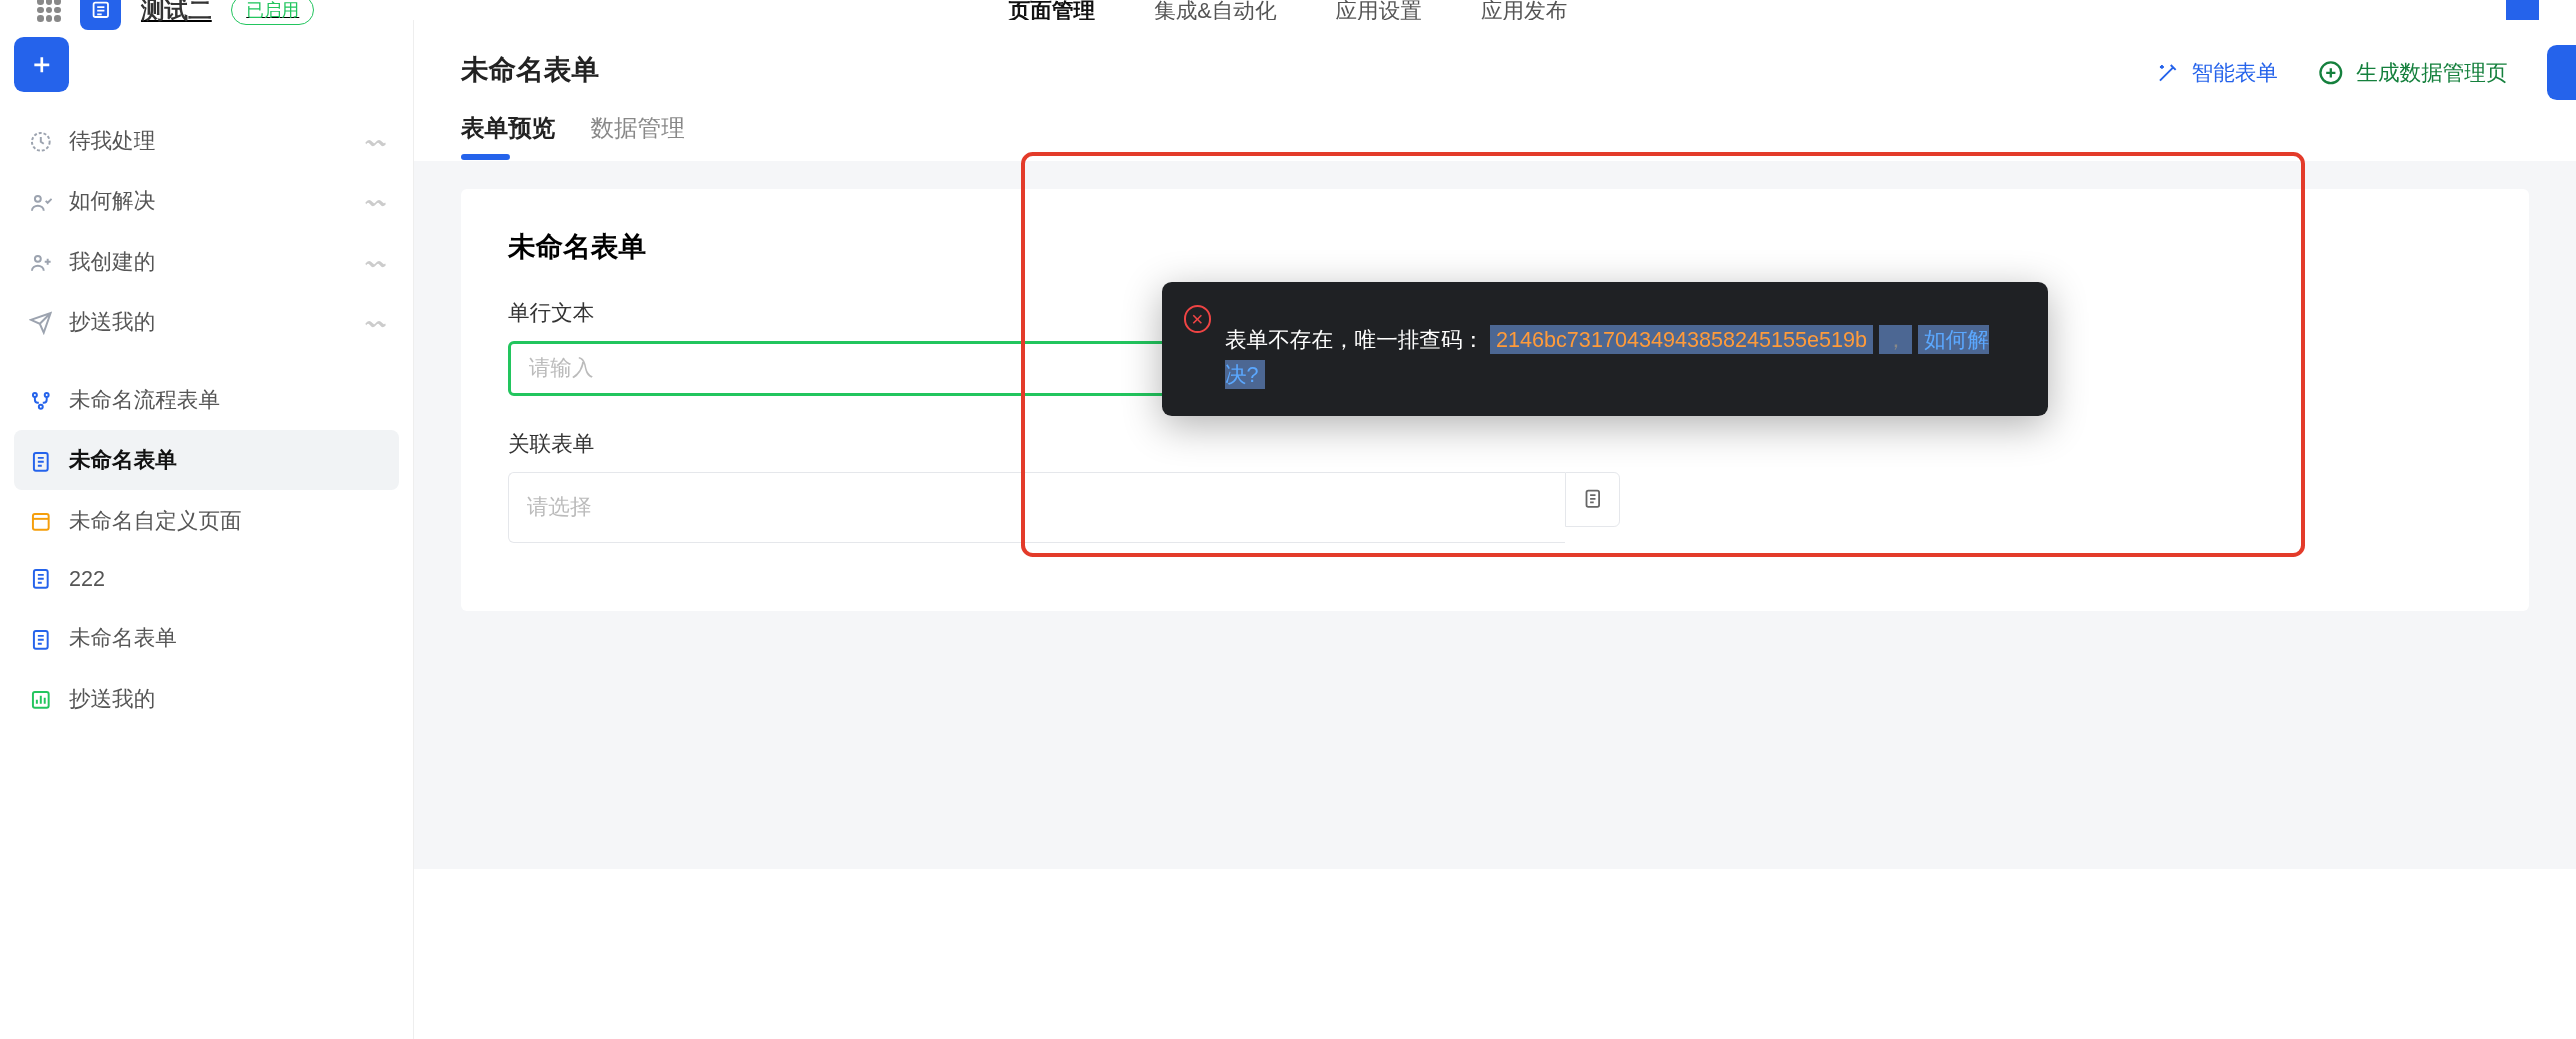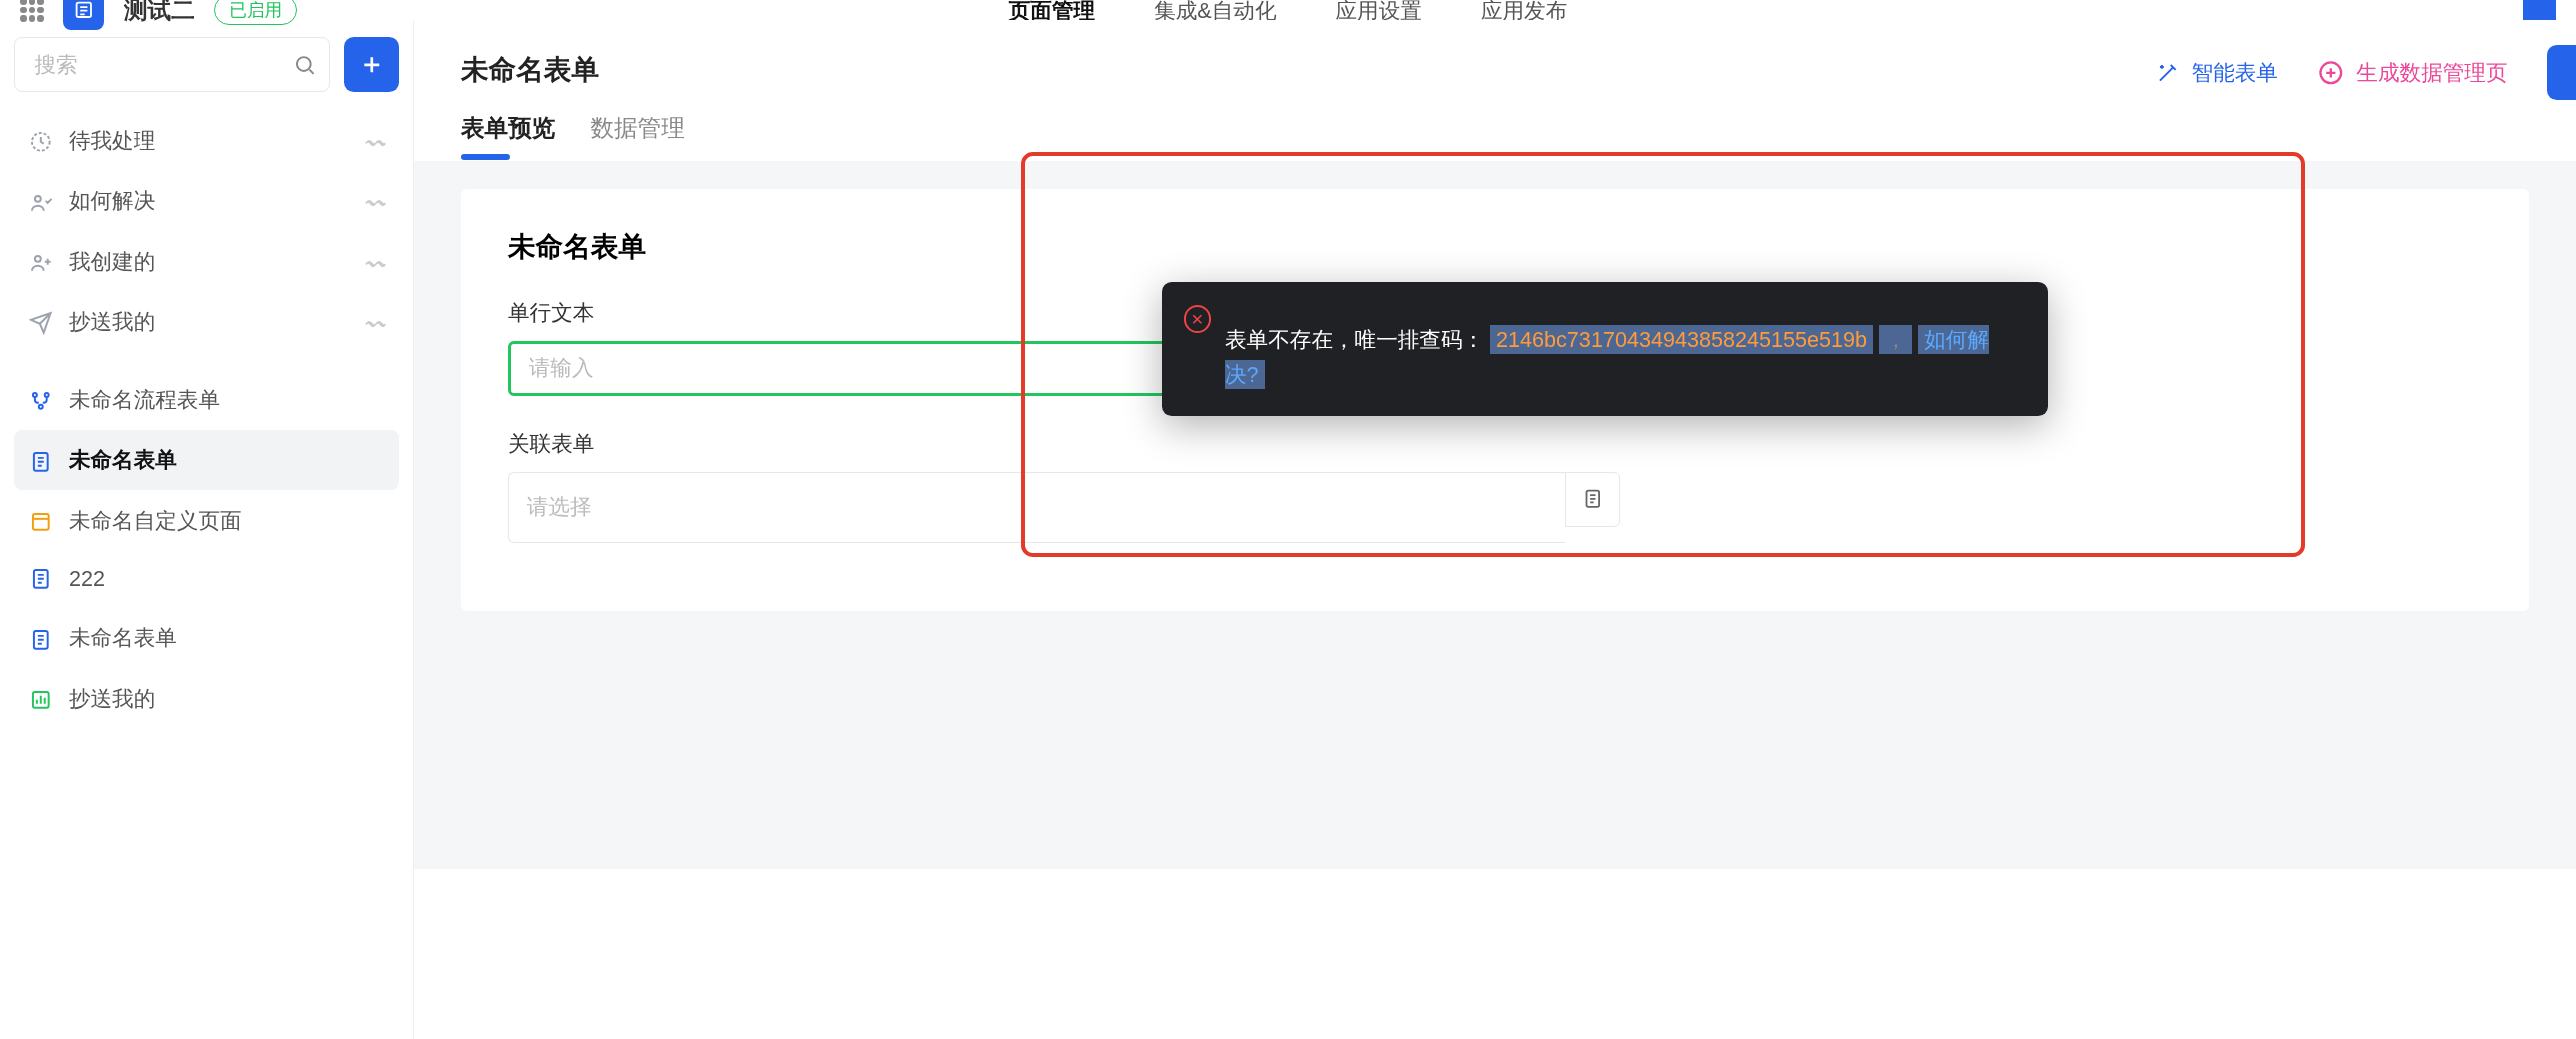--- a/index.html
+++ b/index.html
@@ -1,18 +1,18 @@
 <!DOCTYPE html>
 <html><head>
 <meta charset="utf-8">
 <style>
 * { margin: 0; padding: 0; box-sizing: border-box; font-family: -apple-system, BlinkMacSystemFont, "PingFang SC", "Microsoft YaHei", sans-serif; }
 body { background: #fff; height: 1039px; width: 2576px; overflow: hidden; position: relative; }
 
-.topbar { height: 19.7px; display: flex; align-items: center; padding: 0 20px; position: relative; }
+.topbar { height: 19.7px; display: flex; align-items: center; padding: 0 37px; position: relative; text-decoration: underline; }
 .topbar-left { display: flex; align-items: center; gap: 19.7px; }
 .apps-icon { width: 23.6px; height: 23.6px; display: grid; grid-template-columns: repeat(3, 1fr); grid-template-rows: repeat(3, 1fr); gap: 2px; }
 .apps-icon span { background: #888; border-radius: 50%; }
 .app-badge { width: 41px; height: 41px; background: #2563eb; border-radius: 7.9px; display: flex; align-items: center; justify-content: center; }
 .app-title { font-size: 23.6px; font-weight: 600; color: #333; }
 .status-pill { padding: 2px 13.8px; border-radius: 983px; border: 1px solid #22c55e; color: #22c55e; font-size: 17.7px; }
 .topbar-nav { position: absolute; left: 50%; transform: translateX(-50%); display: flex; gap: 59px; top: -3.9px; }
 .topbar-nav-item { font-size: 21.6px; color: #555; padding-bottom: 5.9px; cursor: pointer; }
 .topbar-nav-item.active { color: #111; font-weight: 600; border-bottom: 3.9px solid #2563eb; }
 .topbar-right { margin-left: auto; display: flex; align-items: center; gap: 15.7px; }
@@ -34,21 +34,21 @@
 .side-item.active .s-icon { color: #2563eb; }
 .side-item .s-label { font-size: 21.6px; color: #555; flex: 1; }
 .side-item.active .s-label { color: #111; font-weight: 600; }
 .side-item .s-glance { color: #ccc; font-size: 19.7px; }
 .side-divider { height: 17.7px; }
 
 .main { flex: 1; background: #fff; border-left: 1px solid #eee; position: relative; padding-top: 17.7px; }
 .main-header { padding: 13.8px 47px 0; }
 .page-title { font-size: 27.6px; font-weight: 700; color: #222; }
 .header-actions { position: absolute; right: 0; top: 25.6px; display: flex; align-items: center; gap: 39px; padding-right: 0; }
-.header-action { display: flex; align-items: center; gap: 11.8px; font-size: 21.6px; cursor: pointer; color: #ec4899; }
+.header-action { display: flex; align-items: center; gap: 11.8px; font-size: 21.6px; cursor: pointer; color: #15803d; }
 .header-action.smart { color: #2563eb; }
 .primary-btn-partial { width: 29.5px; height: 55px; background: #2563eb; border-radius: 9.8px 0 0 9.8px; display: flex; align-items: center; justify-content: flex-start; color: #fff; font-size: 21.6px; padding-left: 17.7px; }
 
 .tabs { display: flex; gap: 35px; padding: 23.6px 47px 0; }
 .tab { font-size: 23.6px; color: #888; padding-bottom: 13.8px; cursor: pointer; position: relative; }
 .tab.active { color: #222; font-weight: 600; }
 .tab.active::after { content: ''; position: absolute; left: 0; bottom: -2px; width: 49px; height: 5.9px; background: #2563eb; border-radius: 3px; }
 
 .content-gray { background: #f5f6f8; padding: 27.6px 47px; margin-top: 3.9px; min-height: 708px; }
 .form-card { background: #fff; border-radius: 5.9px; padding: 39px 47px 47px; }
@@ -107,29 +107,20 @@
   </div>
   <div class="topbar-right">
     <div class="blue-square"></div>
   </div>
 </div>
 
 <div class="layout">
 
   <div class="sidebar">
     <div class="search-row">
-      <div class="search-wrap">
-        <input class="search-input" placeholder="搜索" style="">
-        <span class="search-icon">
-          <svg width="23.6" height="23.6" viewBox="0 0 24 24" fill="none" stroke="currentColor" stroke-width="2">
-              <circle cx="11" cy="11" r="7"></circle>
-              <path d="m21 21-4.3-4.3"></path>
-            </svg>
-        </span>
-      </div>
       <div class="add-btn">
         <svg width="25.6" height="25.6" viewBox="0 0 24 24" fill="none" stroke="#fff" stroke-width="2.5">
             <path d="M12 5v14M5 12h14"></path>
           </svg>
       </div>
     </div>
 
     <div class="side-list">
       <div class="side-item">
         <span class="s-icon">

